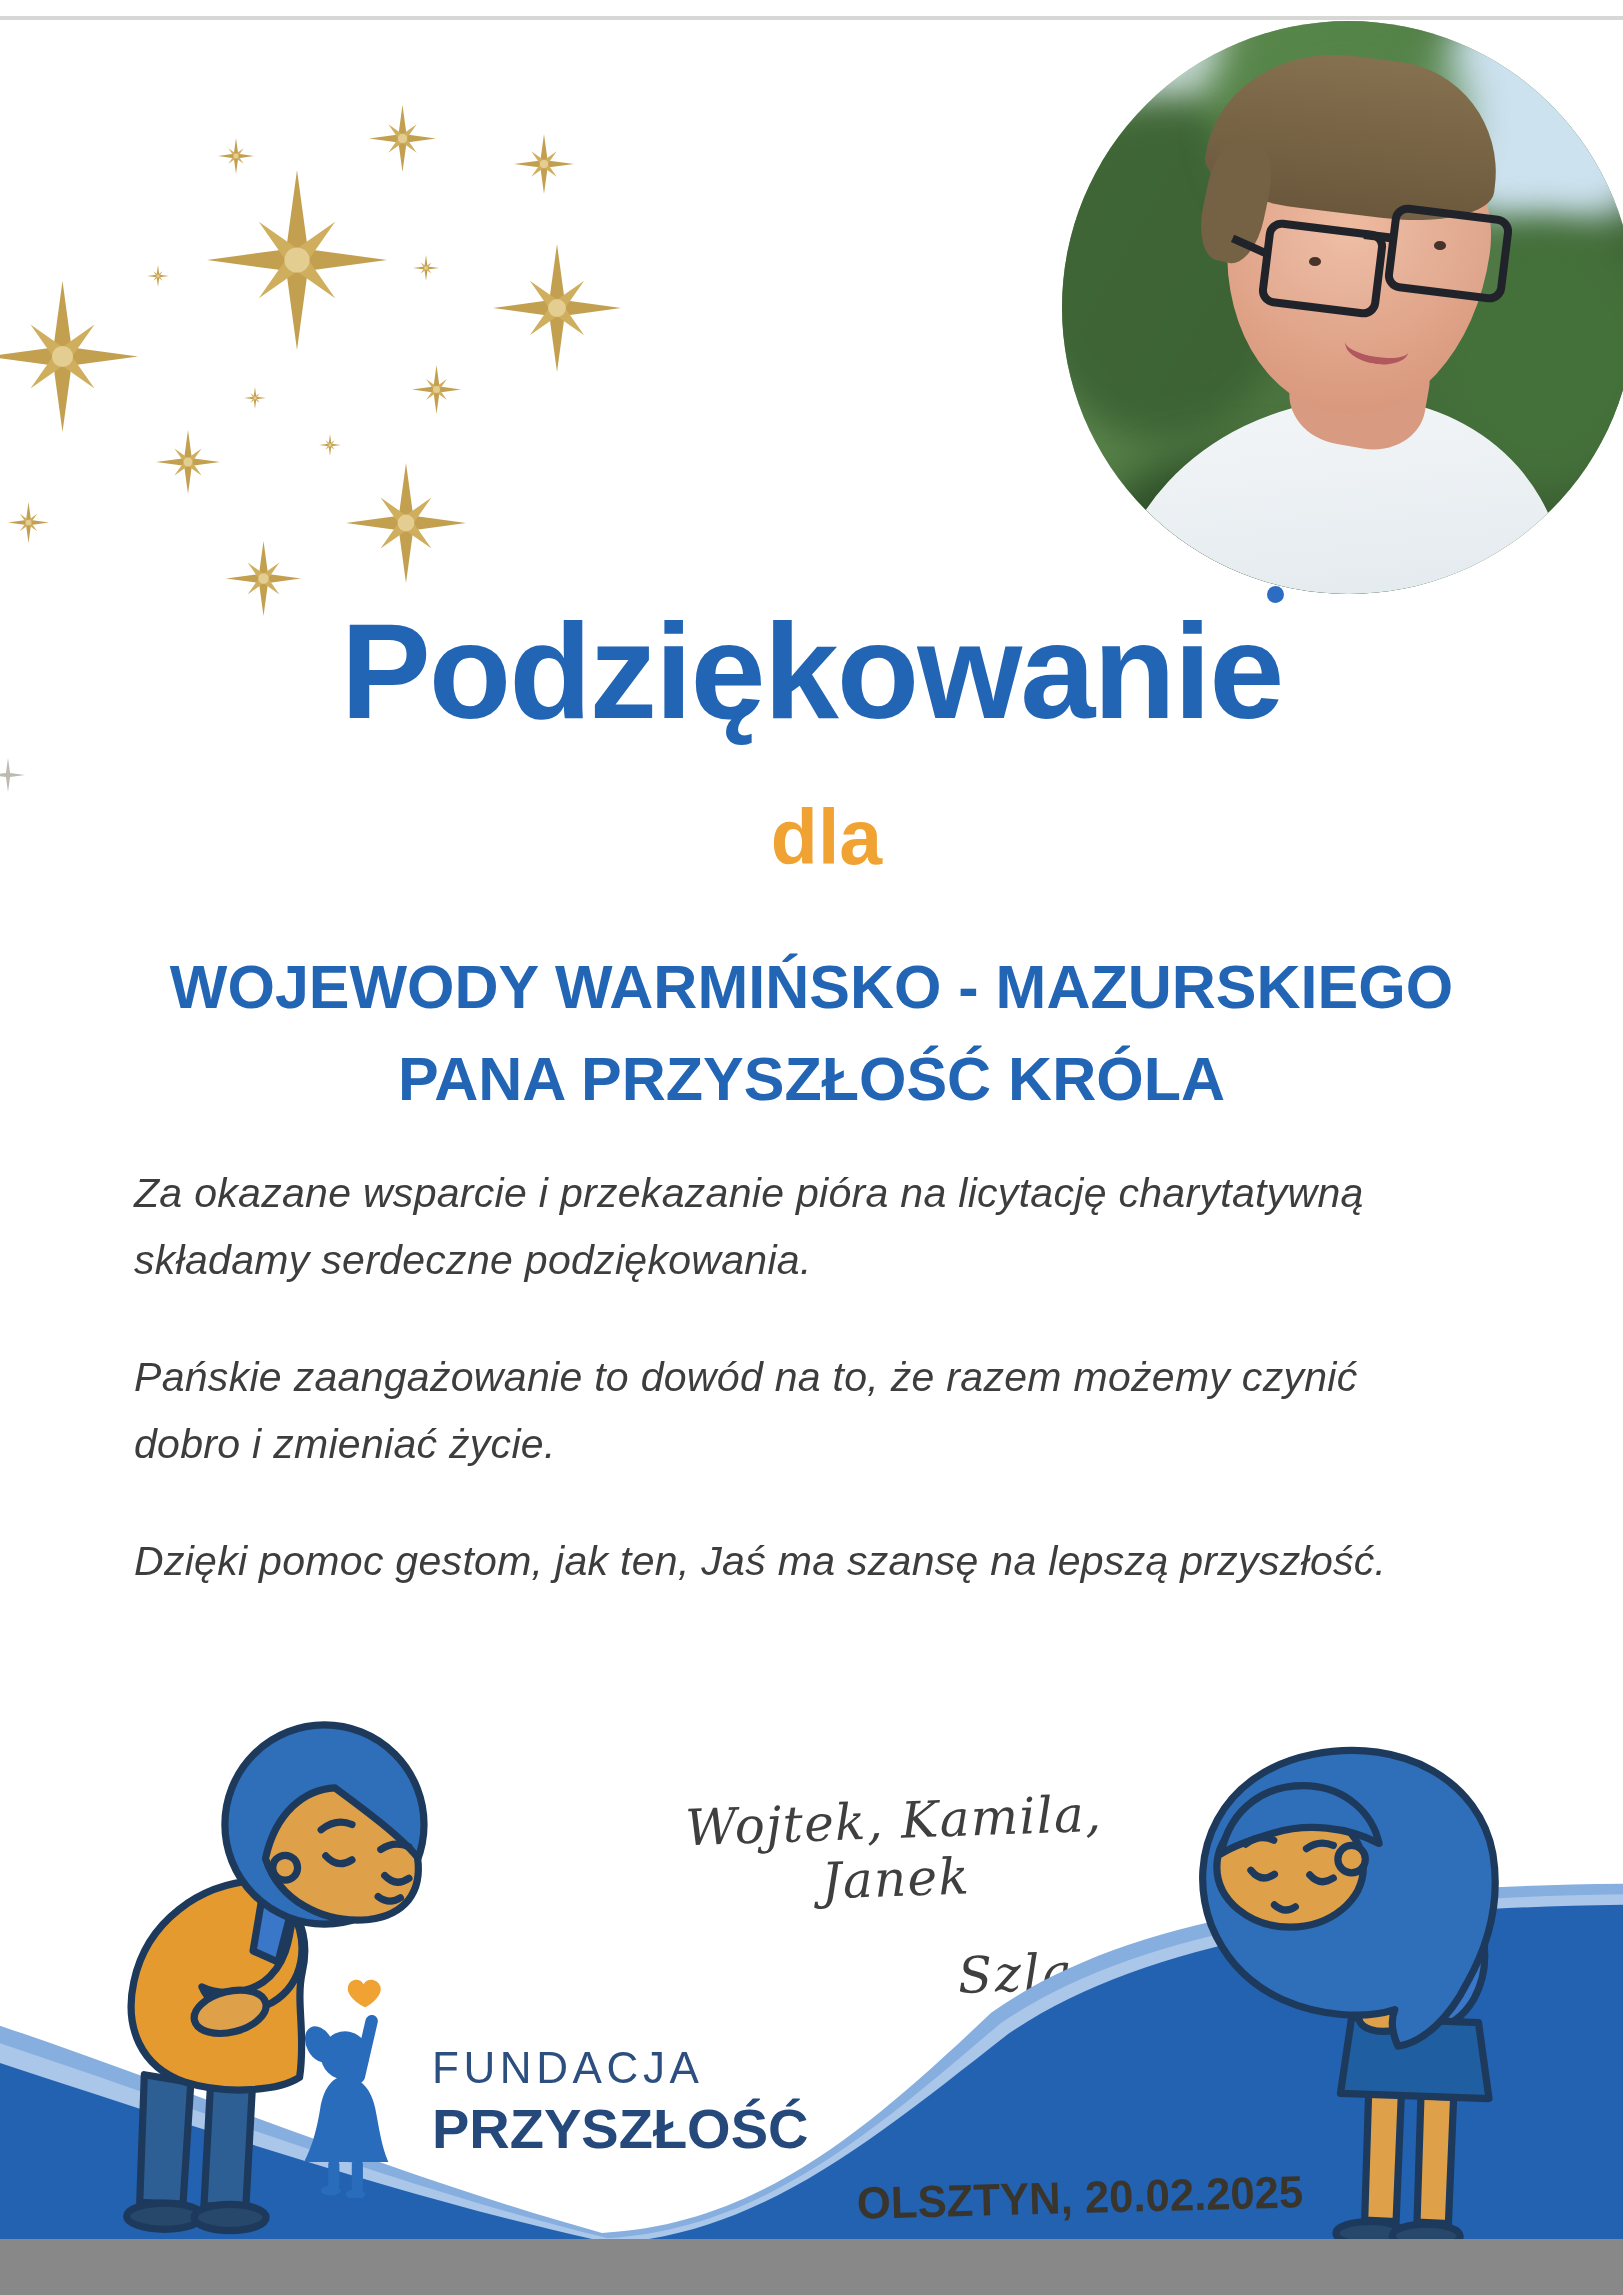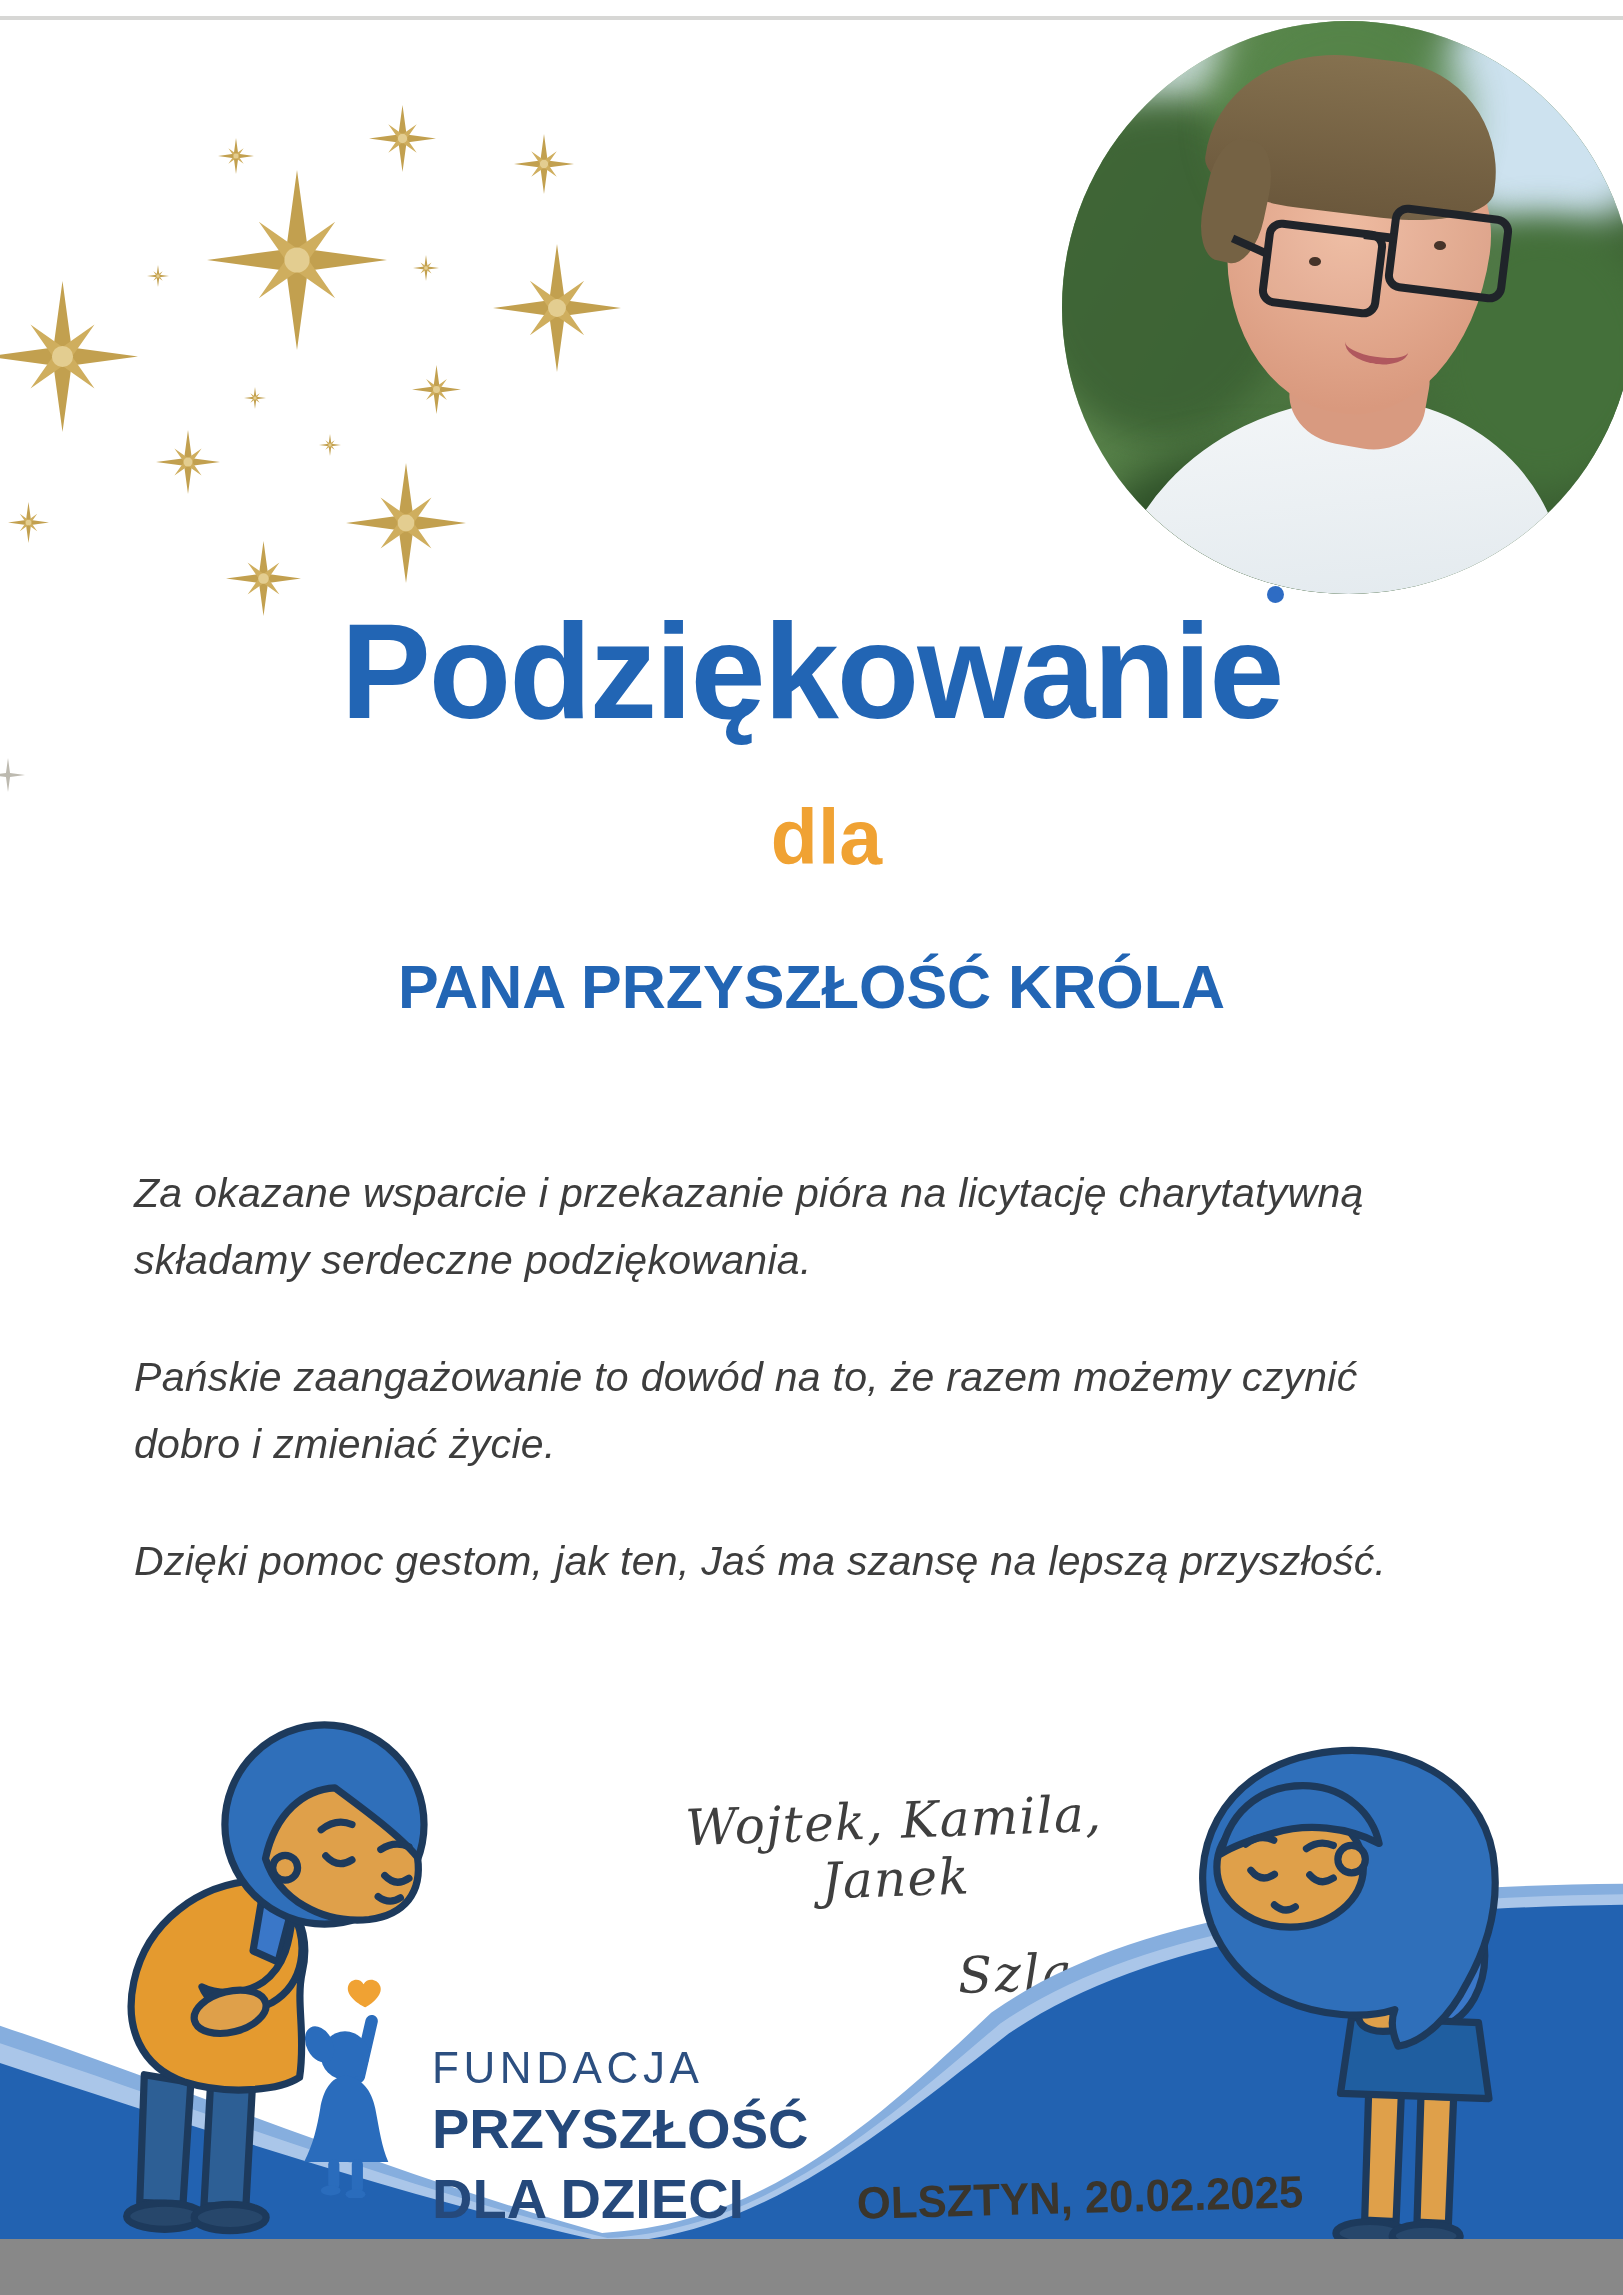--- a/index.html
+++ b/index.html
@@ -159,20 +159,21 @@
     <div class="bridge"></div>
     <div class="eye eyeL"></div>
     <div class="eye eyeR"></div>
     <div class="ph-mouth"></div>
   </div>
   <div class="blue-dot"></div>
 
   <h1 class="title">Podziękowanie</h1>
   <div class="dla">dla</div>
   <div class="recipient">
+    <div>WOJEWODY WARMIŃSKO - MAZURSKIEGO</div>
     <div>PANA PRZYSZŁOŚĆ KRÓLA</div>
   </div>
 
   <div class="bodytext">
     <p>Za okazane wsparcie i przekazanie pióra na licytację charytatywną składamy serdeczne podziękowania.</p>
     <p>Pańskie zaangażowanie to dowód na to, że razem możemy czynić dobro i zmieniać życie.</p>
     <p>Dzięki pomoc gestom, jak ten, Jaś ma szansę na lepszą przyszłość.</p>
   </div>
 
   <div class="signature">
@@ -198,21 +199,20 @@
         <path d="M93,162 C120,166 136,186 142,216 C149,252 152,276 163,302 L27,302 C42,272 48,246 53,216 C58,186 70,166 93,162 Z"></path>
         <rect x="66" y="298" width="18" height="48" rx="8"></rect>
         <rect x="104" y="298" width="18" height="54" rx="8"></rect>
         <ellipse cx="70" cy="348" rx="16" ry="8"></ellipse>
         <ellipse cx="110" cy="354" rx="16" ry="8"></ellipse>
       </g>
     </svg>
     <div class="logo-text">
       <div class="logo-l1">FUNDACJA</div>
       <div class="logo-l2">PRZYSZŁOŚĆ</div>
-      <div class="logo-l3">DLA DZIECI</div>
     </div>
   </div>
 
   <svg class="boy" viewBox="0 0 600 800">
     <g stroke="#1d3a5c" stroke-width="11" stroke-linejoin="round" stroke-linecap="round">
       <path fill="#2d5f95" d="M115,540 L108,735 L174,738 L186,552 Z"></path>
       <path fill="#2d5f95" d="M216,556 L206,740 L270,742 L280,558 Z"></path>
       <ellipse cx="146" cy="756" rx="58" ry="20" fill="#27476b"></ellipse>
       <ellipse cx="246" cy="758" rx="55" ry="20" fill="#27476b"></ellipse>
       <path fill="#e49a2f" d="M295,243 C198,246 118,308 99,398 C84,468 110,528 176,551 C242,572 322,564 352,544 C362,480 346,430 356,384 C371,320 341,268 295,243 Z"></path>

